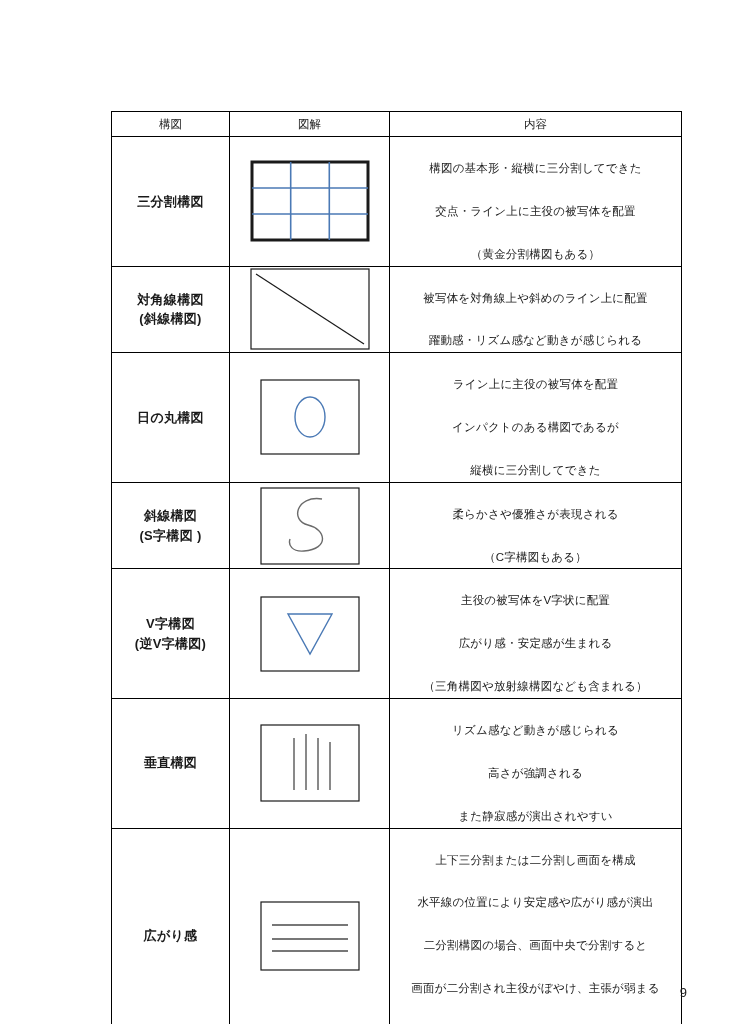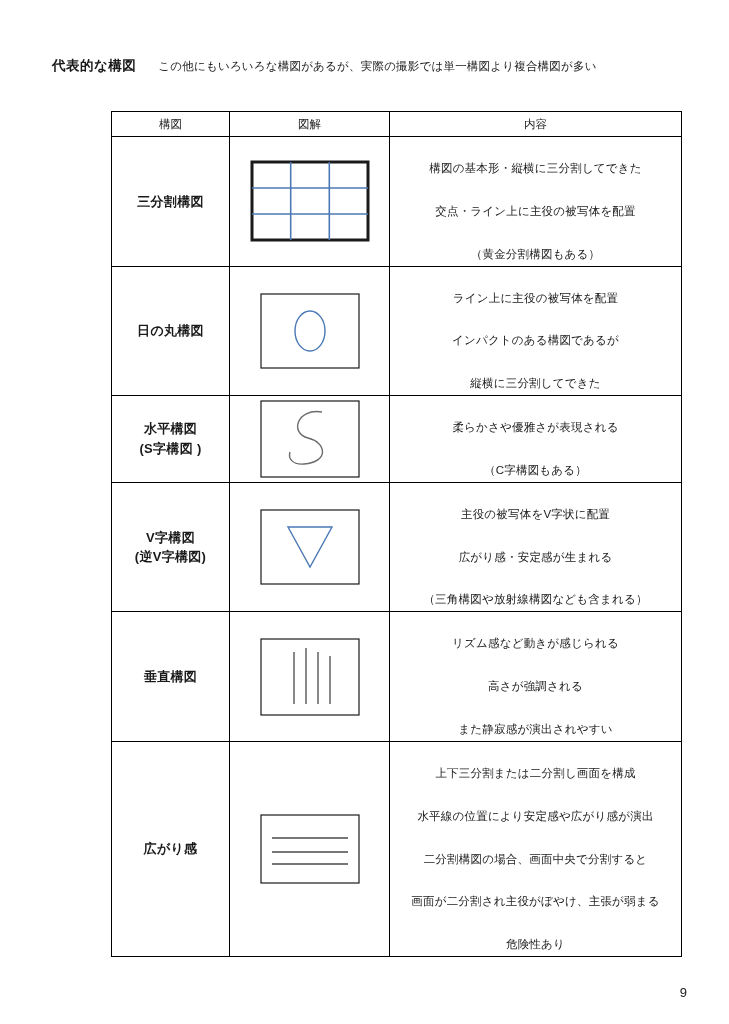--- a/index.html
+++ b/index.html
@@ -94,24 +94,20 @@
     right: 42px;
     bottom: 24px;
     font-size: 13px;
   }
 </style>
 </head>
 <body>
 
 <div class="page">
 
-  <div class="header">
-    <div class="header-title">代表的な構図</div>
-    <div class="header-note">この他にもいろいろな構図があるが、実際の撮影では単一構図より複合構図が多い</div>
-  </div>
 
   <table class="comp-table">
     <colgroup>
       <col class="col-name">
       <col class="col-fig">
       <col class="col-desc">
     </colgroup>
     <thead>
       <tr>
         <th>構図</th>
@@ -136,20 +132,38 @@
             </svg>
           </div>
         </td>
         <td class="desc-cell">
           <div>構図の基本形・縦横に三分割してできた</div>
           <div>交点・ライン上に主役の被写体を配置</div>
           <div>（黄金分割構図もある）</div>
         </td>
       </tr>
 
+      <tr>
+        <td class="name-cell">
+          <div>対角線構図</div>
+          <div>(斜線構図)</div>
+        </td>
+        <td class="fig-cell">
+          <div class="fig-wrap">
+            <svg width="120" height="82" viewBox="0 0 120 82">
+              <rect x="1" y="1" width="118" height="80" fill="none" stroke="#1a1a1a" stroke-width="1.2"></rect>
+              <line x1="6" y1="6" x2="114" y2="76" stroke="#1a1a1a" stroke-width="1.2"></line>
+            </svg>
+          </div>
+        </td>
+        <td class="desc-cell">
+          <div>被写体を対角線上や斜めのライン上に配置</div>
+          <div>躍動感・リズム感など動きが感じられる</div>
+        </td>
+      </tr>
 
       <tr>
         <td class="name-cell">
           <div>日の丸構図</div>
         </td>
         <td class="fig-cell">
           <div class="fig-wrap">
             <svg width="100" height="76" viewBox="0 0 100 76">
               <rect x="1" y="1" width="98" height="74" fill="none" stroke="#1a1a1a" stroke-width="1.2"></rect>
               <ellipse cx="50" cy="38" rx="15" ry="20" fill="none" stroke="#4a79b5" stroke-width="1.4"></ellipse>
@@ -158,21 +172,21 @@
         </td>
         <td class="desc-cell">
           <div>ライン上に主役の被写体を配置</div>
           <div>インパクトのある構図であるが</div>
           <div>縦横に三分割してできた</div>
         </td>
       </tr>
 
       <tr>
         <td class="name-cell">
-          <div>水平構図</div>
+          <div>斜線構図</div>
           <div>(S字構図 )</div>
         </td>
         <td class="fig-cell">
           <div class="fig-wrap">
             <svg width="100" height="78" viewBox="0 0 100 78">
               <rect x="1" y="1" width="98" height="76" fill="none" stroke="#1a1a1a" stroke-width="1.2"></rect>
               <path d="M 62 12 C 36 8, 30 34, 48 38 C 66 42, 70 62, 44 64 C 32 65, 28 58, 30 52" fill="none" stroke="#6b6b6b" stroke-width="1.4"></path>
             </svg>
           </div>
         </td>

